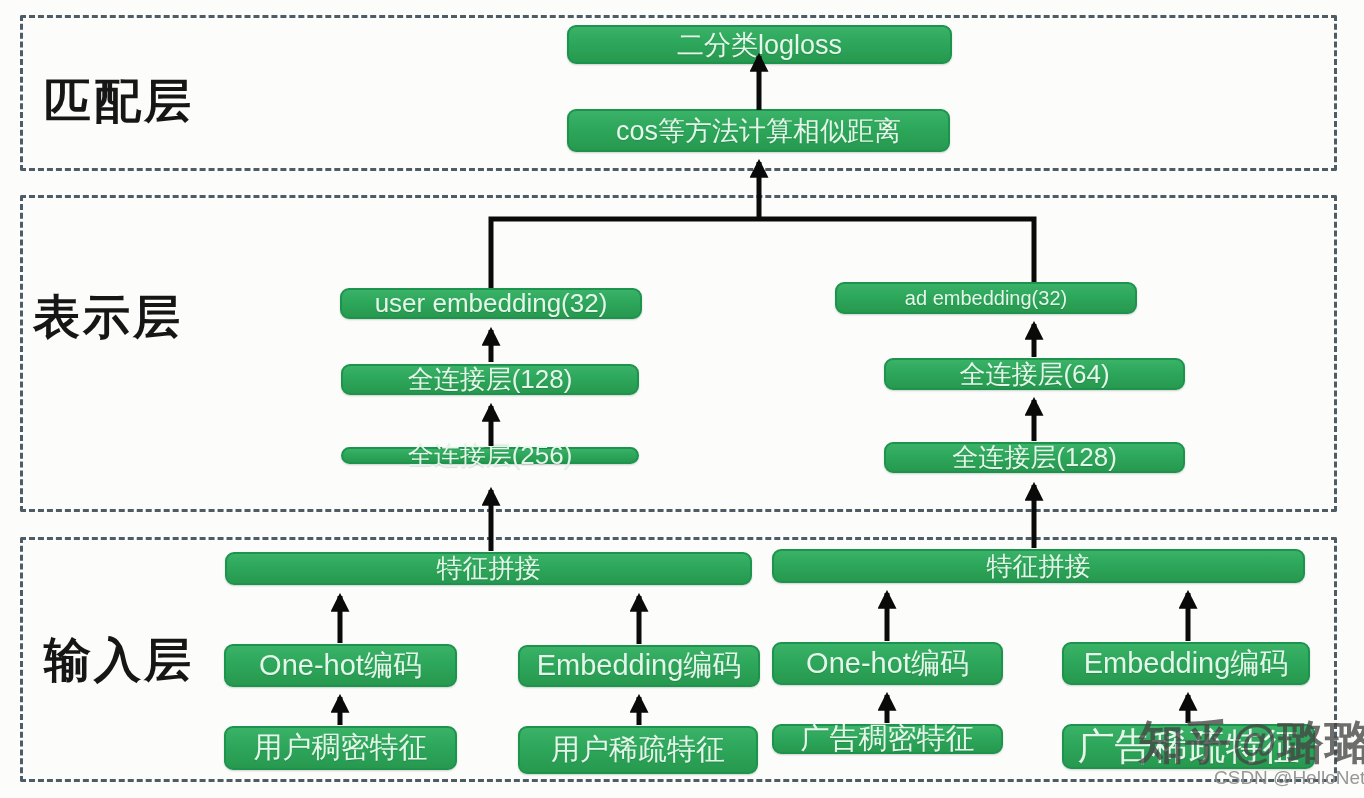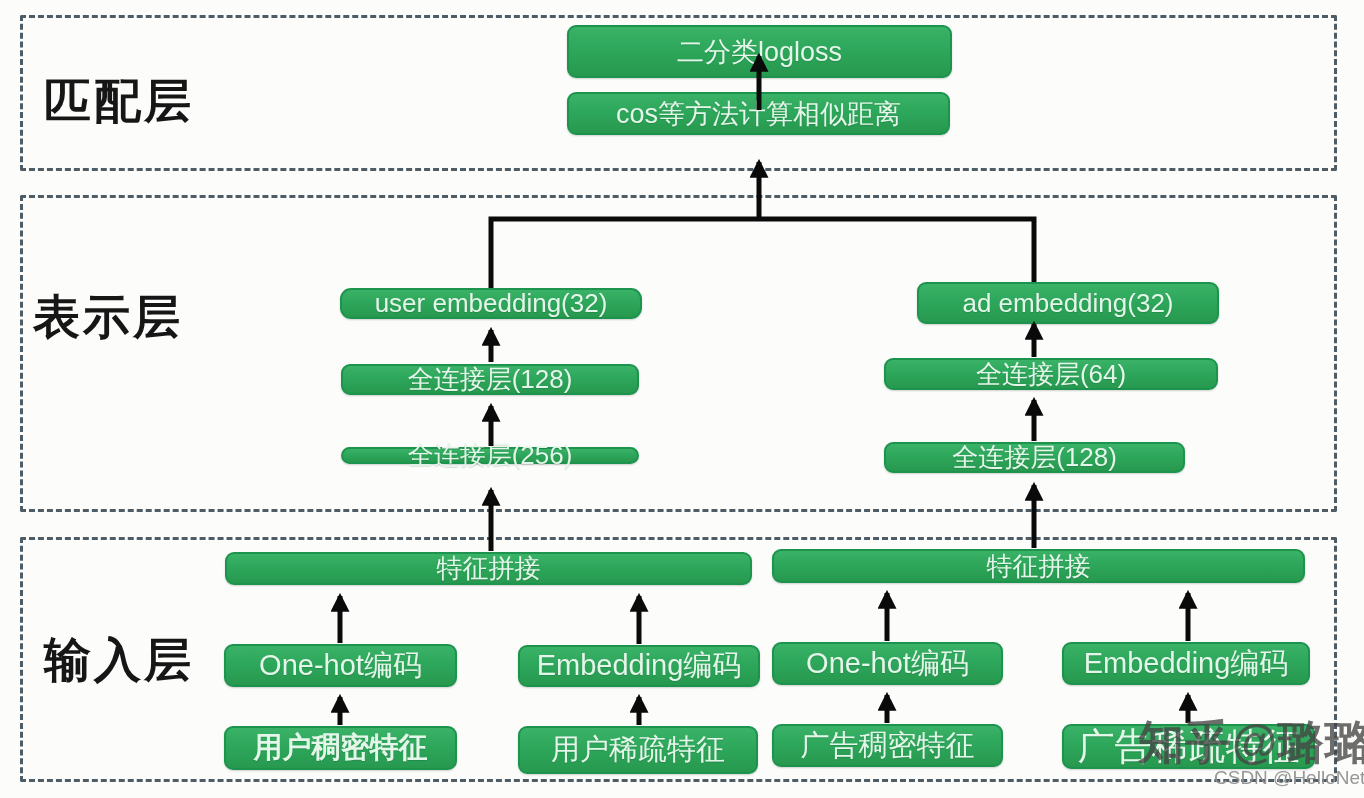--- a/index.html
+++ b/index.html
@@ -43,37 +43,37 @@
     color: #e4f6e9;
     display: flex;
     align-items: center;
     justify-content: center;
     font-size: 27px;
     white-space: nowrap;
     text-shadow: 0 1px 1px rgba(0,0,0,0.12);
     box-shadow: 0 1px 2px rgba(0,0,0,0.18);
     z-index: 2;
   }
-  #b-logloss     { left: 567px;  top: 25px;  width: 385px; height: 53px; }
-  #b-cos         { left: 567px;  top: 92px; width: 383px; height: 43px; }
-  #b-user-emb    { left: 340px;  top: 288px; width: 302px; height: 31px; font-size: 26px; border-radius: 11px; }
-  #b-ad-emb      { left: 917px;  top: 282px; width: 302px; height: 42px; font-size: 26px; }
+  #b-logloss     { left: 567px;  top: 25px;  width: 385px; height: 39px; }
+  #b-cos         { left: 567px;  top: 109px; width: 383px; height: 43px; }
+  #b-user-emb    { left: 340px;  top: 288px; width: 302px; height: 31px; font-size: 26px; }
+  #b-ad-emb      { left: 835px;  top: 282px; width: 302px; height: 32px; font-size: 20px; }
   #b-fc-user-2   { left: 341px;  top: 364px; width: 298px; height: 31px; font-size: 26px; }
-  #b-fc-ad-2     { left: 884px;  top: 358px; width: 334px; height: 32px; font-size: 26px; }
+  #b-fc-ad-2     { left: 884px;  top: 358px; width: 301px; height: 32px; font-size: 26px; }
   #b-fc-user-1   { left: 341px;  top: 447px; width: 298px; height: 17px; font-size: 26px; }
   #b-fc-ad-1     { left: 884px;  top: 442px; width: 301px; height: 31px; font-size: 26px; }
   #b-concat-user { left: 225px;  top: 552px; width: 527px; height: 33px; font-size: 26px; }
   #b-concat-ad   { left: 772px;  top: 549px; width: 533px; height: 34px; font-size: 26px; }
   #b-onehot-user { left: 224px;  top: 644px; width: 233px; height: 43px; font-size: 29px; }
   #b-emb-user    { left: 518px;  top: 645px; width: 242px; height: 42px; font-size: 29px; }
   #b-onehot-ad   { left: 772px;  top: 642px; width: 231px; height: 43px; font-size: 29px; }
   #b-emb-ad      { left: 1062px; top: 642px; width: 248px; height: 43px; font-size: 29px; }
-  #b-dense-user  { left: 224px;  top: 726px; width: 233px; height: 44px; font-size: 29px; font-weight: bold; }
+  #b-dense-user  { left: 224px;  top: 726px; width: 233px; height: 44px; font-size: 29px; }
   #b-sparse-user { left: 518px;  top: 726px; width: 240px; height: 48px; font-size: 29px; }
-  #b-dense-ad    { left: 772px;  top: 724px; width: 231px; height: 43px; font-size: 29px; }
+  #b-dense-ad    { left: 772px;  top: 724px; width: 231px; height: 30px; font-size: 29px; }
   #b-sparse-ad   { left: 1062px; top: 724px; width: 253px; height: 45px; font-size: 37px; }
 
   svg.arrows {
     position: absolute;
     left: 0; top: 0;
     width: 1364px;
     height: 798px;
     z-index: 5;
     pointer-events: none;
   }

